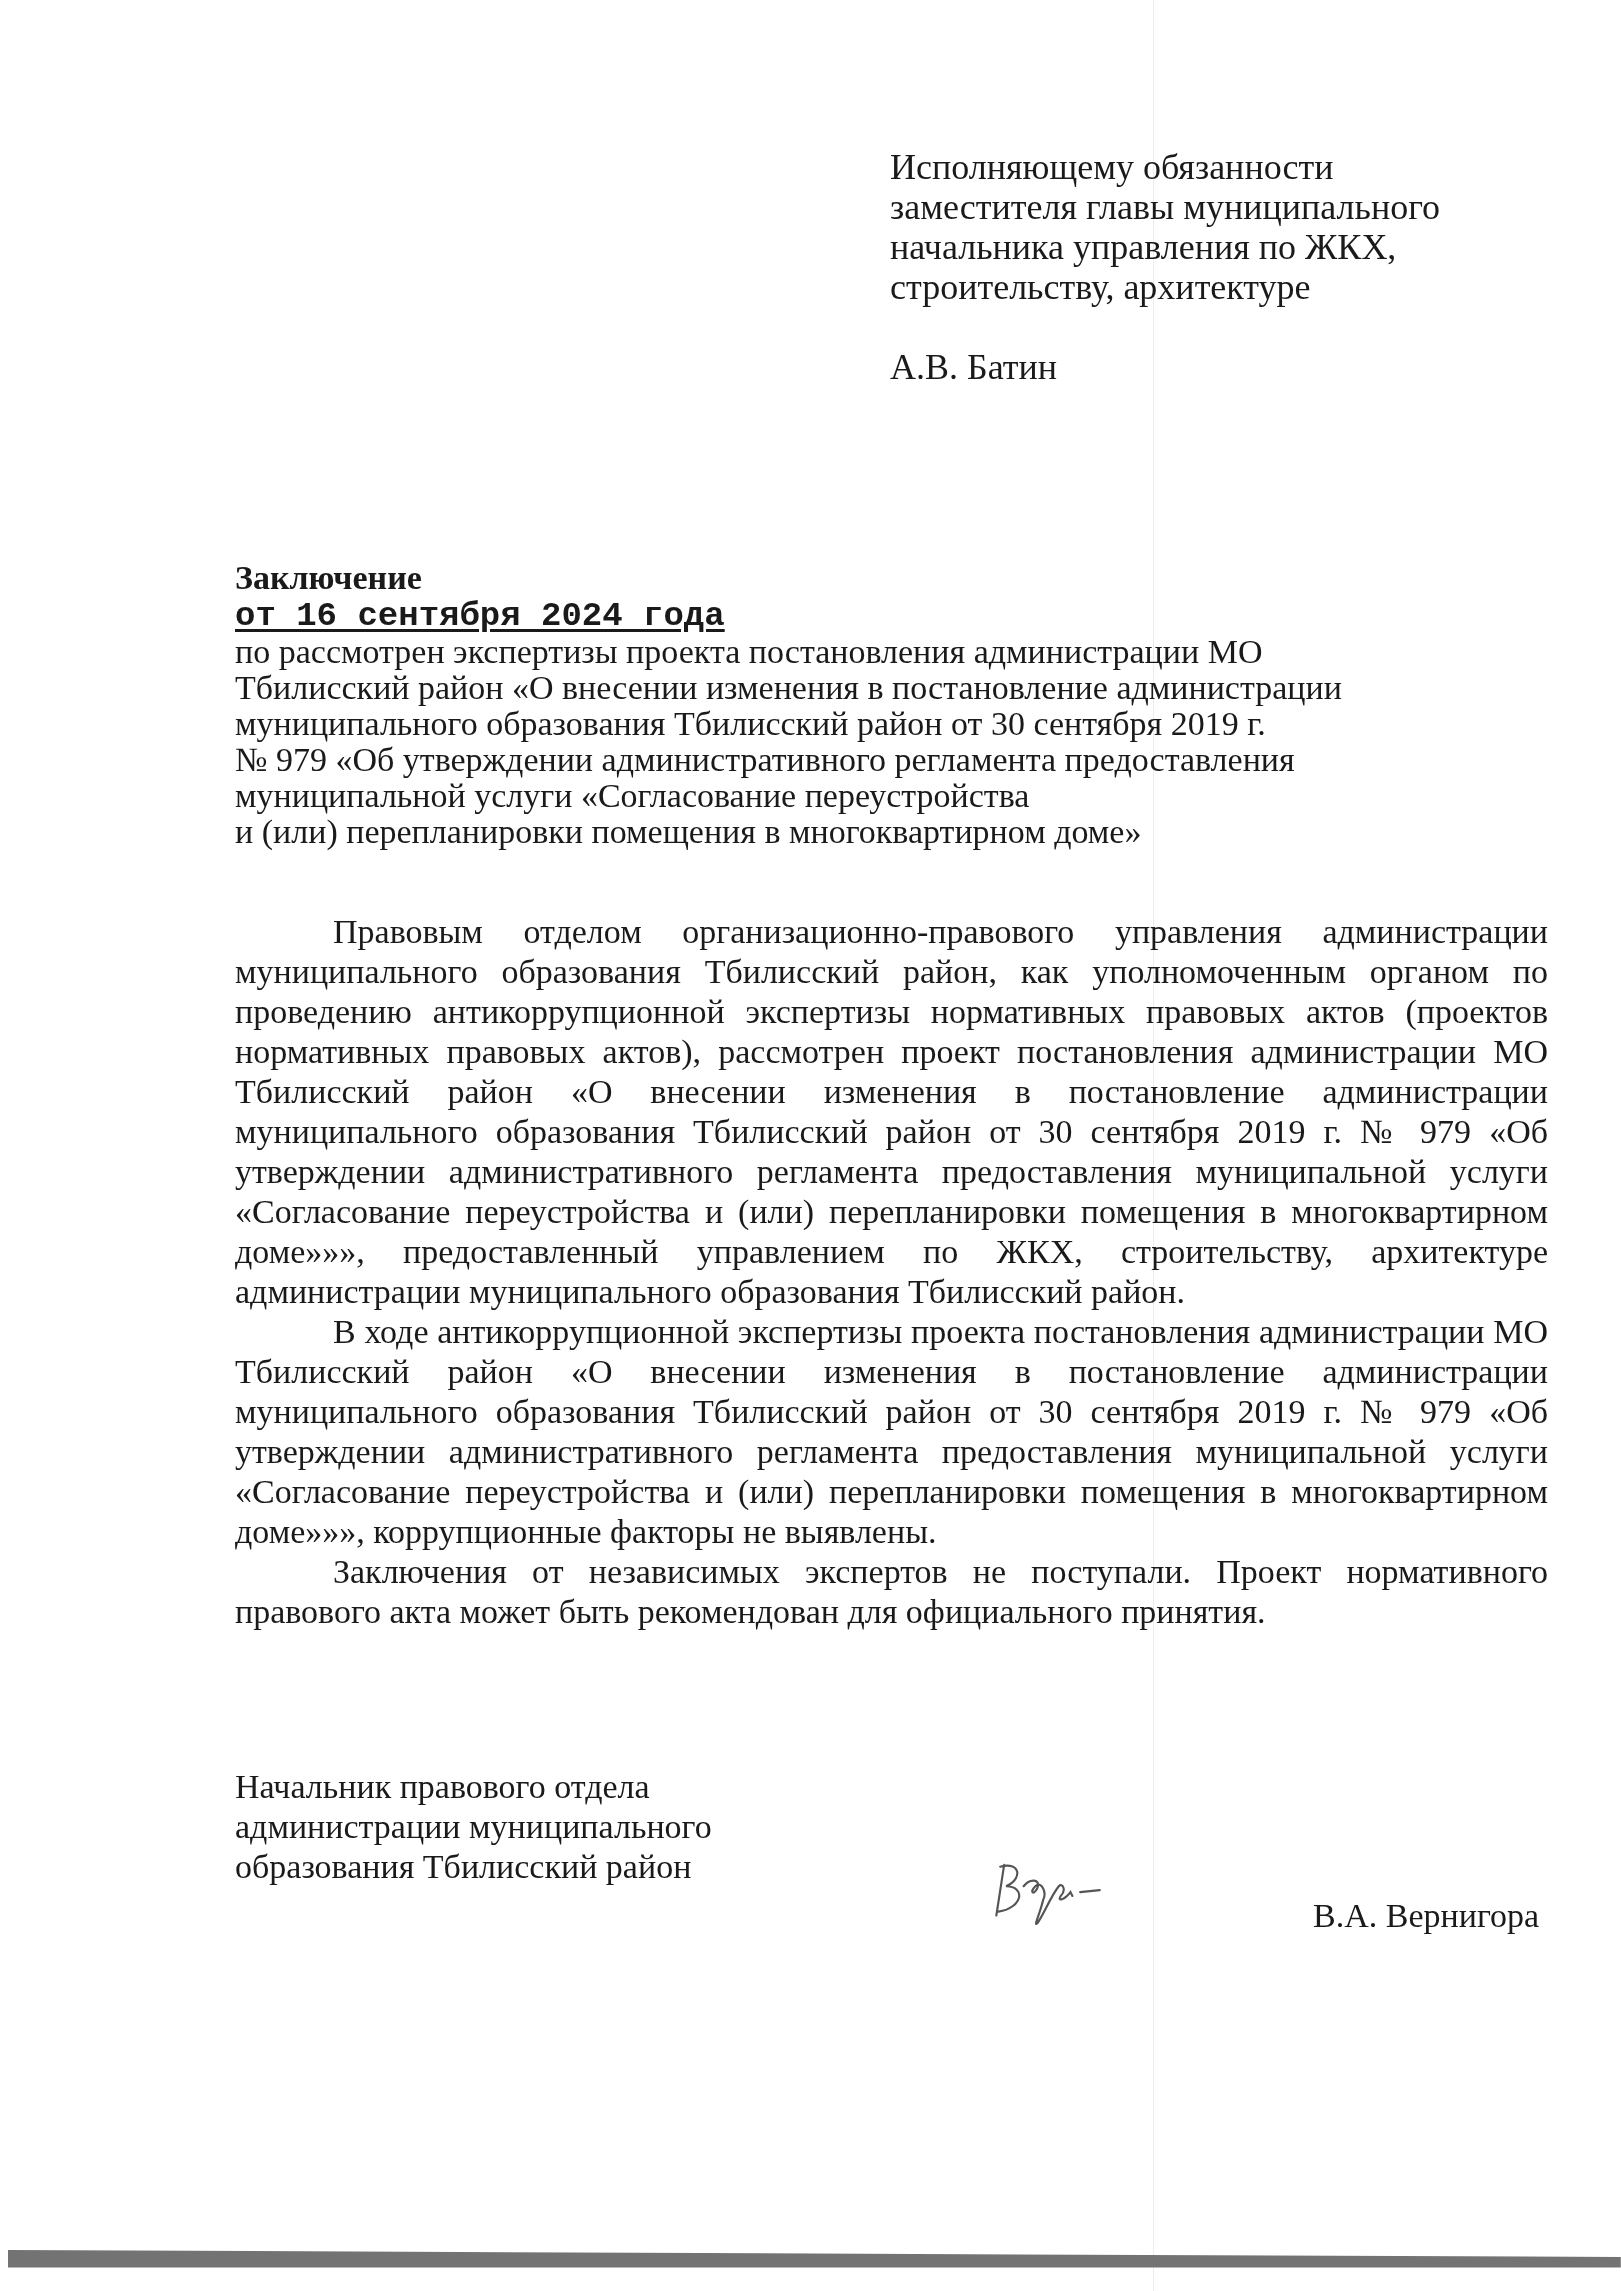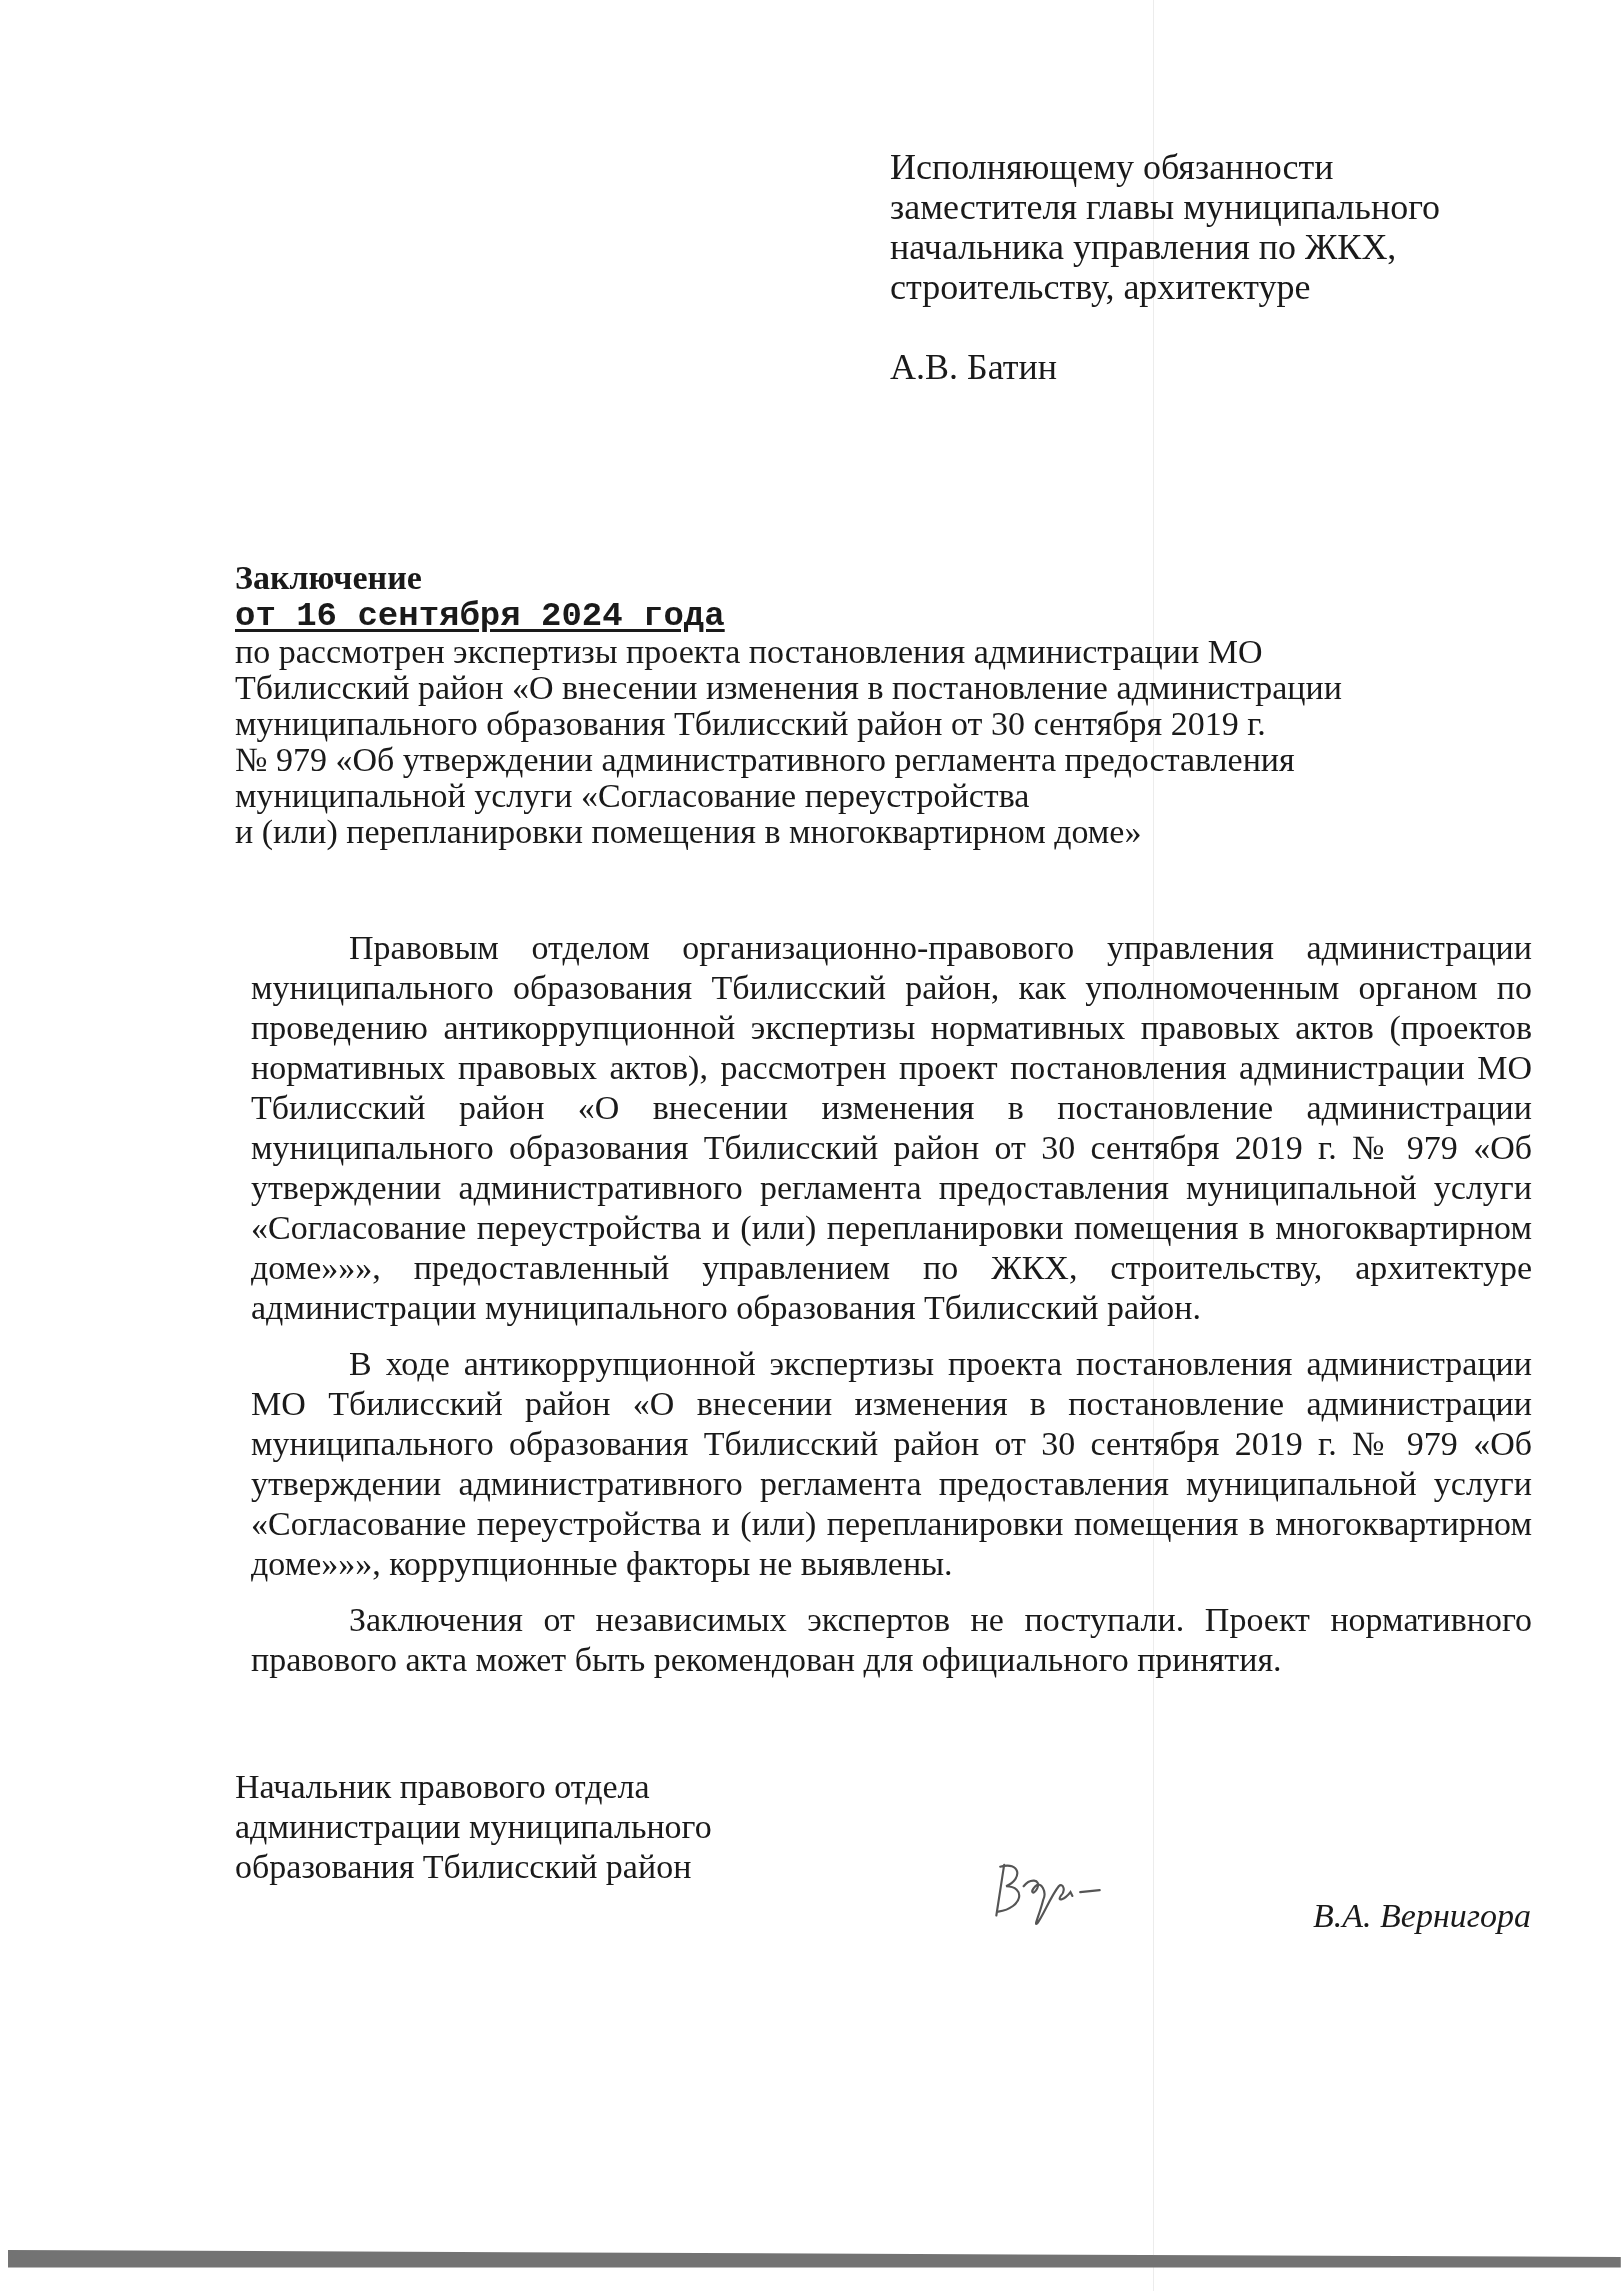--- a/index.html
+++ b/index.html
@@ -7,25 +7,25 @@
   .page { position: absolute; inset: 0; background: #ffffff; }
   .fold { position: absolute; left: 1153px; top: 0; width: 1px; height: 2292px; background: #ececec; }
   .addressee { position: absolute; left: 890px; top: 147px; width: 627px; font-size: 36px; line-height: 40px; }
   .addressee .line { display: block; white-space: nowrap; }
   .addressee .name { display: block; margin-top: 40px; }
   .title-block { position: absolute; left: 235px; top: 560px; width: 1157px; font-size: 34px; line-height: 36px; }
   .title-block .title { font-weight: bold; display: block; }
   .title-block .date { font-weight: bold; display: inline-block; text-decoration: underline; text-decoration-thickness: 2.9px; text-underline-offset: 3.9px; font-family: Liberation Mono, monospace; }
   .title-block .subline { display: block; white-space: nowrap; }
   .body-text { position: absolute; left: 235px; top: 912px; width: 1313px; font-size: 34px; line-height: 40px; text-align: justify; }
-  .body-text p { margin: 16px; text-indent: 98px; }
+  .body-text p { margin: 0; text-indent: 98px; }
   .sig-block { position: absolute; left: 235px; top: 1767px; font-size: 34px; line-height: 40px; }
   .sig-block .line { display: block; white-space: nowrap; }
   .signature { position: absolute; left: 990px; top: 1857px; width: 157px; height: 78px; }
-  .signer { position: absolute; left: 1313px; top: 1897px; font-size: 34px; white-space: nowrap; font-style: italic; }
+  .signer { position: absolute; left: 1313px; top: 1897px; font-size: 34px; white-space: nowrap; }
   .bottom-bar { position: absolute; left: 7.8px; top: 2250px; width: 1613px; height: 17.6px; background: #737373; clip-path: polygon(0 0, 100% 40%, 100% 100%, 0 100%); }
 </style>
 </head>
 <body>
 
 <div class="page">
   <div class="fold"></div>
 
   <div class="addressee">
     <span class="line">Исполняющему обязанности</span>

